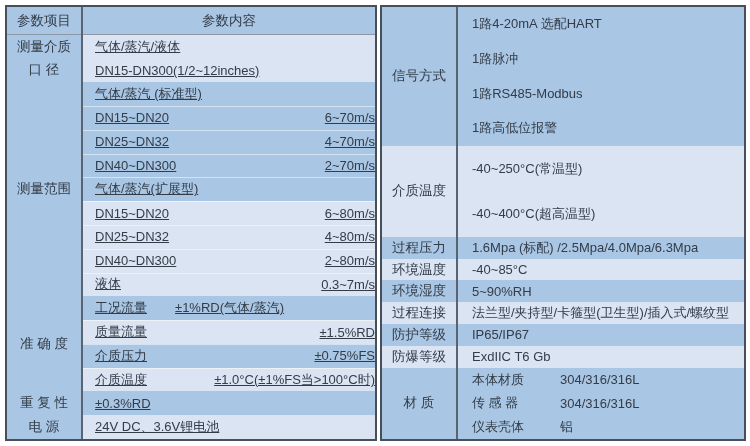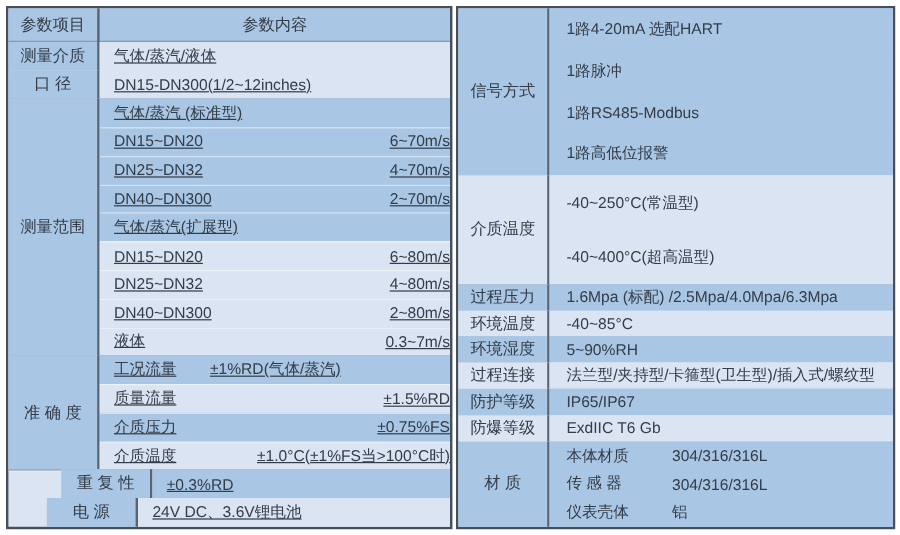--- a/index.html
+++ b/index.html
@@ -159,29 +159,29 @@
           <div class="line tone-m">
             <span class="name w80">介质压力</span>
             <span>±0.75%FS</span>
           </div>
           <div class="line tone-l">
             <span class="name w80">介质温度</span>
             <span>±1.0°C(±1%FS当&gt;100°C时)</span>
           </div>
         </div>
       </div>
-      <div class="group" style="flex: 1 0 0px; padding-left: 44px;">
+      <div class="group" style="flex: 1 0 0px;">
         <div class="label-cell">重 复 性</div>
         <div class="content-col">
           <div class="line tone-m">
             <span>±0.3%RD</span>
           </div>
         </div>
       </div>
-      <div class="group" style="flex: 1 0 0px; margin-left: 32px;">
+      <div class="group" style="flex: 1 0 0px;">
         <div class="label-cell">电 源</div>
         <div class="content-col">
           <div class="line tone-l">
             <span>24V DC、3.6V锂电池</span>
           </div>
         </div>
       </div>
     </div>
 </div>
 

